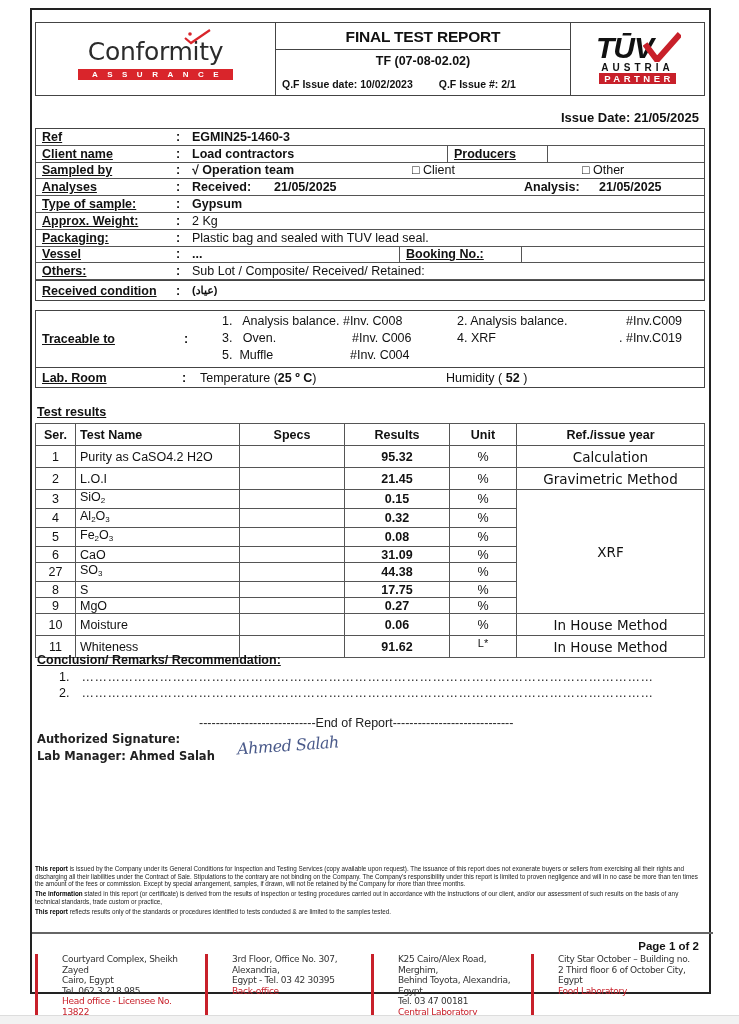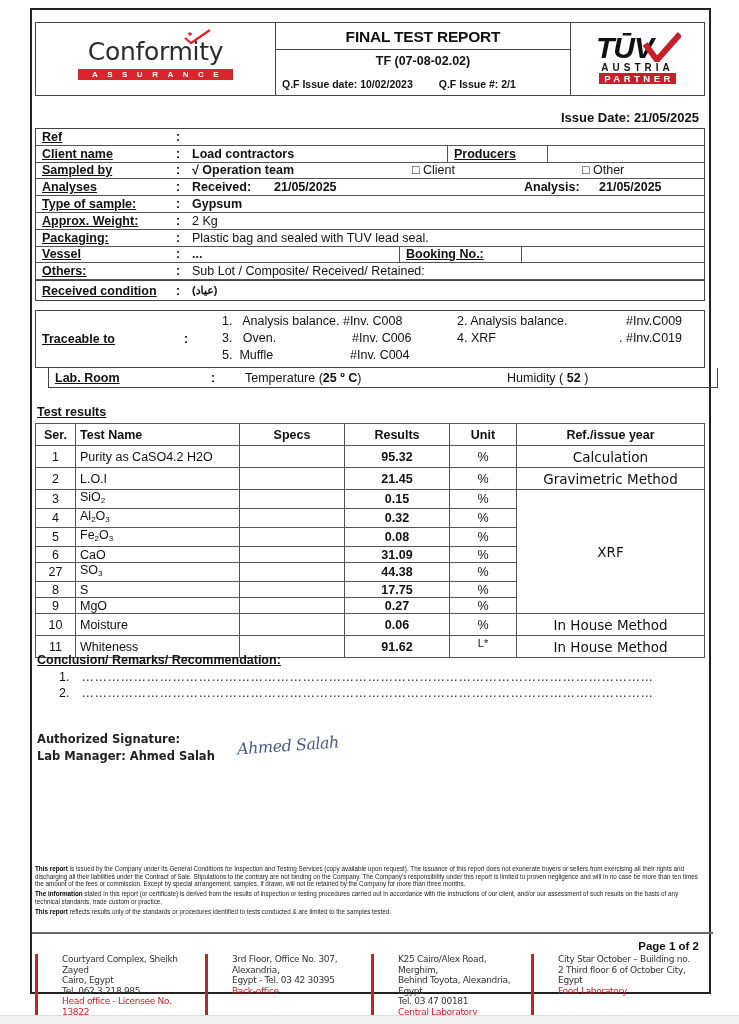--- a/index.html
+++ b/index.html
@@ -34,21 +34,21 @@
   .colon { width: 16px; font-weight: bold; }
   .val { flex: 1; white-space: nowrap; }
   .b { font-weight: bold; }
   .split-left { width: 256px; height: 100%; display: flex; align-items: center; border-right: 1.5px solid #555; }
   .split-mid { width: 100px; height: 100%; display: flex; align-items: center; padding-left: 6px; border-right: 1.5px solid #555; font-weight: bold; text-decoration: underline; }
 
   .trace { position: absolute; left: 3px; top: 300px; width: 670px; height: 58px; border: 1.5px solid #444; font-size: 12.5px; }
   .trace .lbl { position: absolute; left: 0; top: 21px; }
   .trace .colon { position: absolute; left: 148px; top: 21px; }
   .tline { position: absolute; white-space: nowrap; }
-  .lab { position: absolute; left: 16px; top: 358px; width: 670px; height: 20px; border: 1.5px solid #444; border-top: none; display: flex; align-items: center; font-size: 12.5px; gap: 16px; }
+  .lab { position: absolute; left: 3px; top: 358px; width: 670px; height: 20px; border: 1.5px solid #444; border-top: none; display: flex; align-items: center; font-size: 12.5px; }
   .lab .lbl { width: 146px; }
   .lab .colon { width: 18px; }
 
   .tr-head { position: absolute; left: 5px; top: 395px; font-size: 12.5px; font-weight: bold; text-decoration: underline; }
 
   
   table.res { position: absolute; left: 3px; top: 413px; width: 670px; border-collapse: collapse; border: 1.5px solid #444; font-size: 12.5px; }
   table.res th, table.res td { border: 1.2px solid #555; height: 16px; line-height: 14px; padding: 0 4px; }
   table.res th { height: 22px; font-weight: bold; }
   table.res td.c { text-align: center; }
@@ -114,20 +114,21 @@
       <div class="tuv-partner">PARTNER</div>
     </div>
   </div>
 
   <div class="issue-date">Issue Date: 21/05/2025</div>
 
   <div class="info">
     <div class="irow">
       <span class="lbl">Ref</span>
       <span class="colon">:</span>
+      <span class="val b">EGMIN25-1460-3</span>
     </div>
     <div class="irow">
       <span class="lbl">Client name</span>
       <span class="colon">:</span>
       <span class="split-left b">Load contractors</span>
       <span class="split-mid">Producers</span>
       <span class="val"></span>
     </div>
     <div class="irow">
       <span class="lbl">Sampled by</span>
@@ -327,20 +328,21 @@
   </table>
 
   <div class="concl">Conclusion/ Remarks/ Recommendation:</div>
   <div class="cline" style="top:660px">
     <span>1.</span><span class="dots">……………………………………………………………………………………………………………………</span>
   </div>
   <div class="cline" style="top:676px">
     <span>2.</span><span class="dots">……………………………………………………………………………………………………………………</span>
   </div>
 
+  <div class="eor">----------------------------End of Report-----------------------------</div>
 
   <div class="sig1">Authorized Signature:</div>
   <div class="sig2">Lab Manager: Ahmed Salah</div>
   <div class="signature">Ahmed Salah</div>
 
   <div class="disc">
     <p><b>This report</b><span> is issued by the Company under its General Conditions for Inspection and Testing Services (copy available upon request). The issuance of this report does not exonerate buyers or sellers from exercising all their rights and discharging all their liabilities under the Contract of Sale. Stipulations to the contrary are not binding on the Company. The Company's responsibility under this report is limited to proven negligence and will in no case be more than ten times the amount of the fees or commission. Except by special arrangement, samples, if drawn, will not be retained by the Company for more than three months.</span></p>
     <p><b>The information</b><span> stated in this report (or certificate) is derived from the results of inspection or testing procedures carried out in accordance with the instructions of our client, and/or our assessment of such results on the basis of any technical standards, trade custom or practice,</span></p>
     <p><b>This report</b><span> reflects results only of the standards or procedures identified to tests conducted &amp; are limited to the samples tested.</span></p>
   </div>

